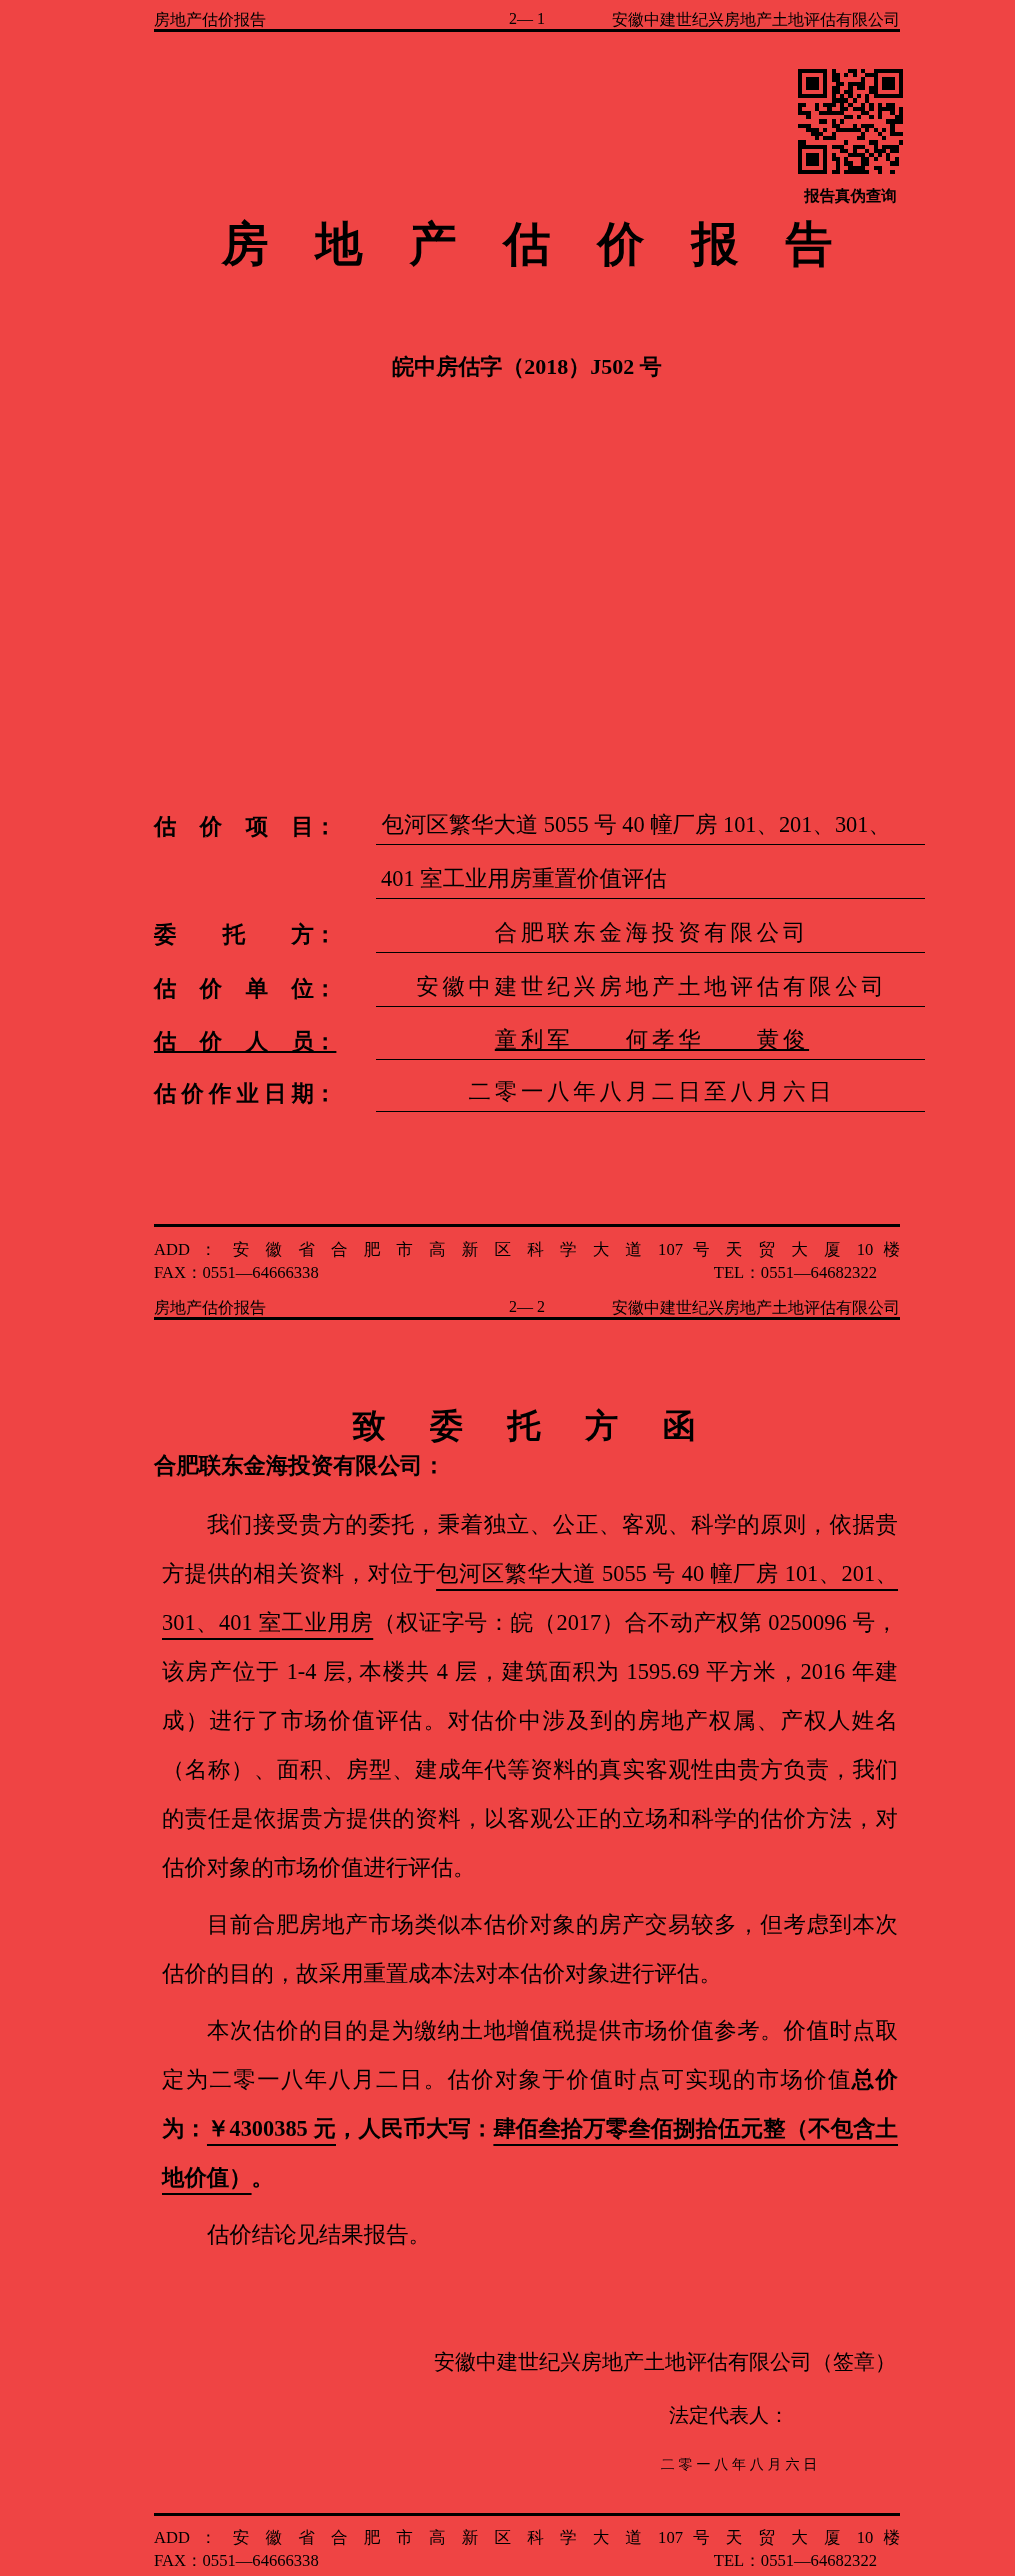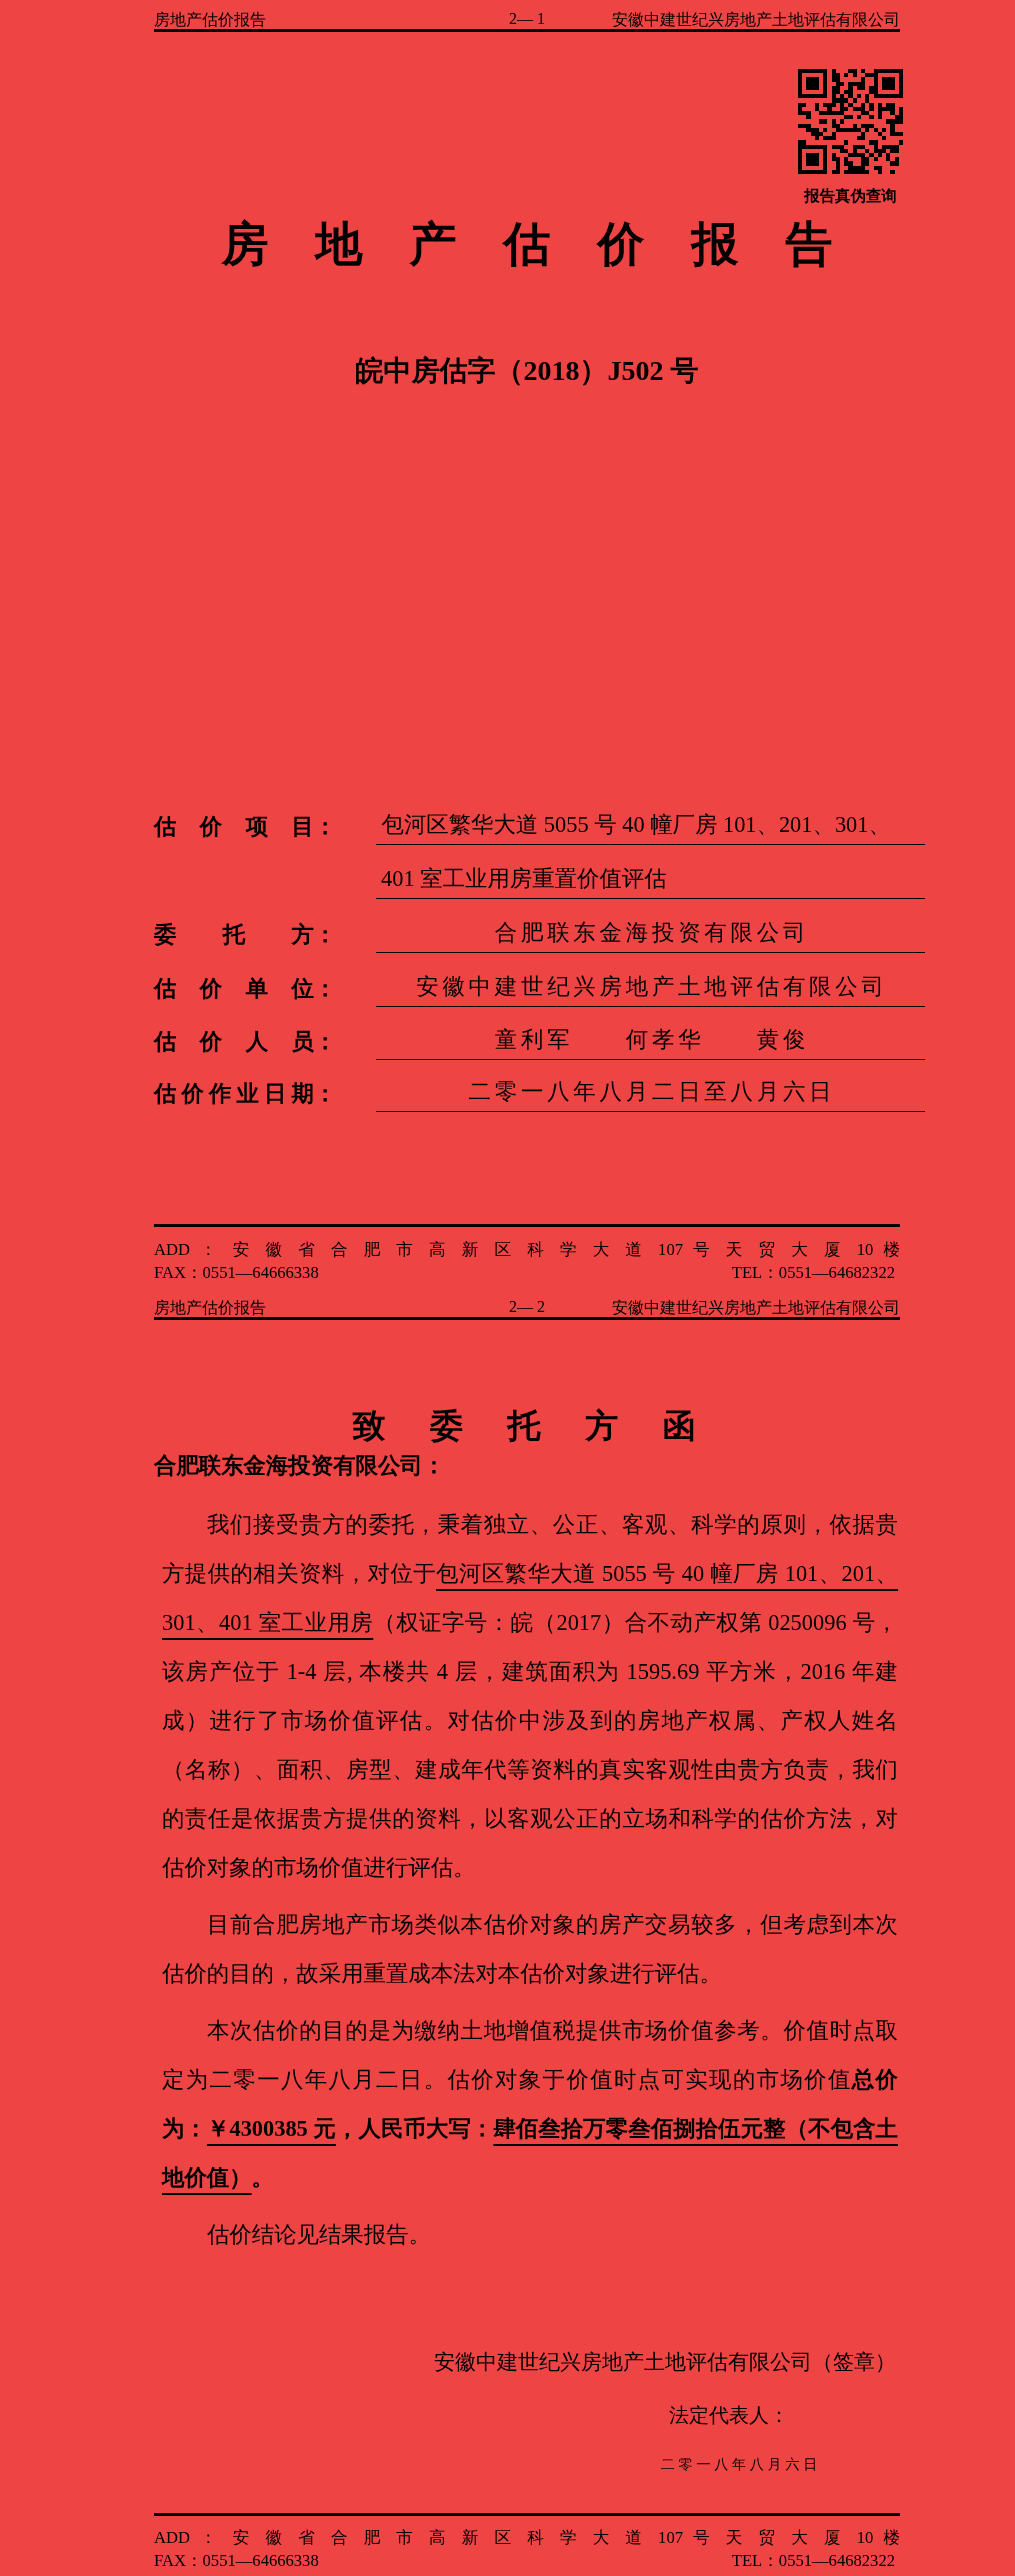--- a/index.html
+++ b/index.html
@@ -10,36 +10,36 @@
   }
   .abs{position:absolute;}
   .sheet{position:absolute;left:0;top:0;width:1016px;height:2576px;background:#ef4444;}
   
   .hdr{left:154px;width:746px;display:grid;grid-template-columns:1fr auto 1fr;font-size:16px;white-space:nowrap;}
   .hdr .hc{text-align:left;}
   .hdr .hr{text-align:right;}
   .rule{left:154px;width:746px;background:#000;}
   
   .big-title{left:154px;width:746px;text-align:center;font-size:47px;font-weight:bold;letter-spacing:0;white-space:nowrap;}
-  .report-no{left:154px;width:746px;text-align:center;font-size:28px;font-weight:bold;}
+  .report-no{left:154px;width:746px;text-align:center;font-size:22px;font-weight:bold;}
   
   .qr{left:798px;top:69px;width:105px;height:105px;}
   .qr-cap{left:779px;top:186px;width:143px;text-align:center;font-size:15.4px;font-weight:bold;}
   
   .fields{left:154px;top:795px;width:771px;}
   .frow{display:flex;align-items:flex-end;font-size:22.4px;white-space:nowrap;}
   .flabel{display:inline-block;width:160px;font-weight:bold;text-align:justify;text-align-last:justify;padding-bottom:2.6px;}
   .fcolon{display:inline-block;width:22.4px;font-weight:bold;padding-bottom:2.6px;}
   .fspacer{display:inline-block;width:182px;}
   .fval{flex:1;border-bottom:1.9px solid #000;padding:0 2.6px 3.8px 5.1px;overflow:hidden;margin-left:40px;}
   .fval.centered{text-align:center;letter-spacing:3.8px;}
   
   .addline{left:154px;width:746px;font-size:16.6px;text-align:justify;text-align-last:justify;white-space:normal;}
   .faxline{left:154px;width:746px;font-size:16.6px;display:flex;justify-content:space-between;}
-  .faxline .tel{margin-right:5px;}
+  .faxline .tel{margin-right:23px;}
   
   .letter-title{left:154px;width:746px;text-align:center;font-size:33px;font-weight:bold;letter-spacing:5.8px;white-space:nowrap;}
   .letter{left:154px;width:752px;font-size:22.4px;line-height:49px;text-align:justify;}
   .letter .sal{font-weight:bold;font-family:Liberation Mono, monospace;}
   .letter p{margin:8px;text-indent:45px;}
   .letter .b{font-weight:bold;}
   .letter .u{text-decoration:underline;text-decoration-thickness:1.9px;text-underline-offset:7.7px;}
   .sig{font-size:21px;white-space:nowrap;}
   .sig.rep{font-size:20px;}
   .sig.date{font-size:14px;letter-spacing:3.8px;}
@@ -379,21 +379,21 @@
     <div class="frow" style="height:54px;">
       <span class="flabel">委 托 方</span>
         <span class="fcolon">：</span>
         <span class="fval centered">合肥联东金海投资有限公司</span>
     </div>
     <div class="frow" style="height:54px;">
       <span class="flabel">估 价 单 位</span>
         <span class="fcolon">：</span>
         <span class="fval centered">安徽中建世纪兴房地产土地评估有限公司</span>
     </div>
-    <div class="frow" style="height:53px;">
+    <div class="frow" style="height:53px;text-decoration:underline;">
       <span class="flabel">估 价 人 员</span>
         <span class="fcolon">：</span>
         <span class="fval centered">童利军　　何孝华　　黄俊</span>
     </div>
     <div class="frow" style="height:52px;">
       <span class="flabel">估价作业日期</span>
         <span class="fcolon">：</span>
         <span class="fval centered">二零一八年八月二日至八月六日</span>
     </div>
   </div>

